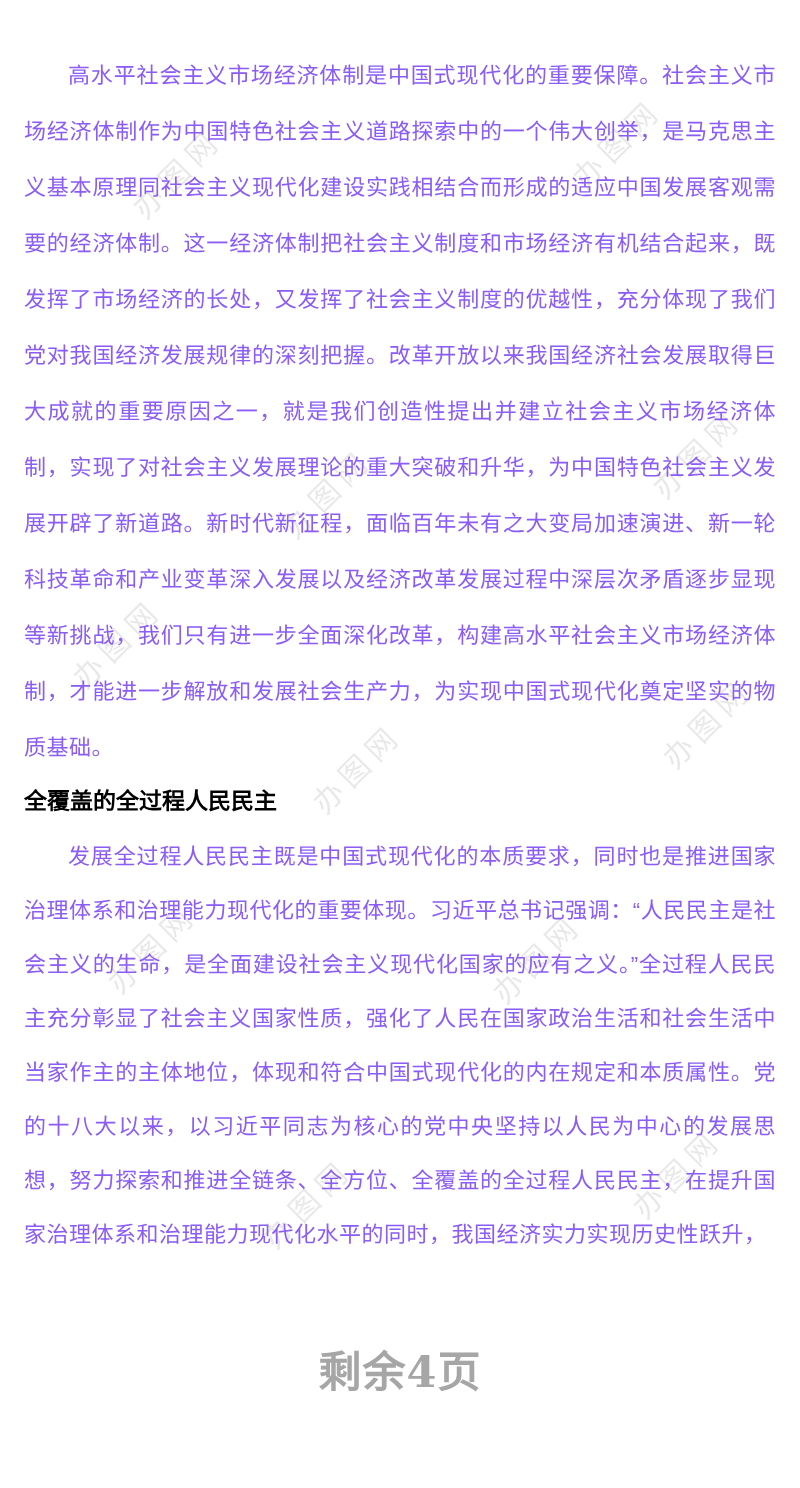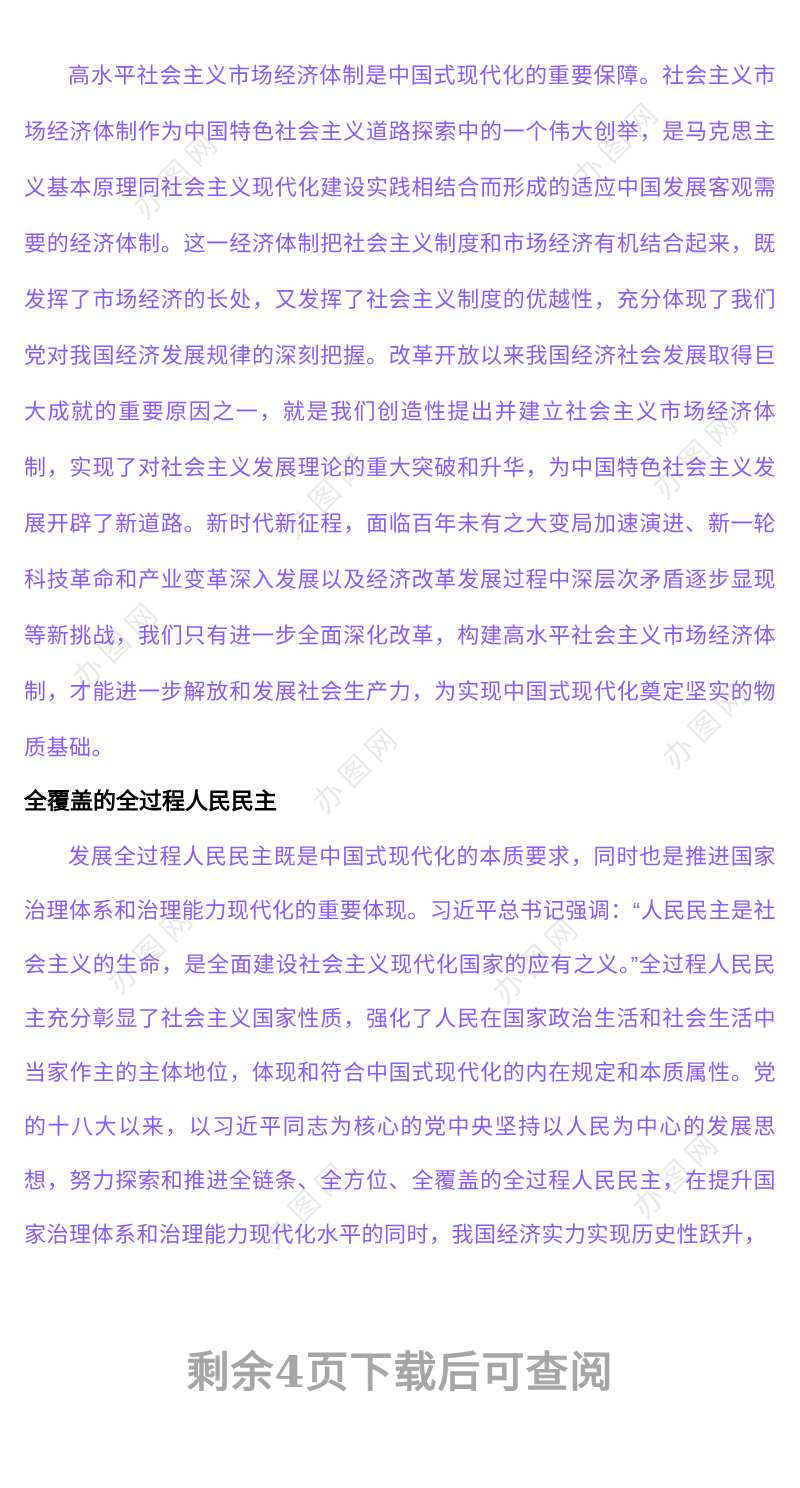--- a/index.html
+++ b/index.html
@@ -100,17 +100,16 @@
 
 
     <p class="body-para para-1">高水平社会主义市场经济体制是中国式现代化的重要保障。社会主义市场经济体制作为中国特色社会主义道路探索中的一个伟大创举，是马克思主义基本原理同社会主义现代化建设实践相结合而形成的适应中国发展客观需要的经济体制。这一经济体制把社会主义制度和市场经济有机结合起来，既发挥了市场经济的长处，又发挥了社会主义制度的优越性，充分体现了我们党对我国经济发展规律的深刻把握。改革开放以来我国经济社会发展取得巨大成就的重要原因之一，就是我们创造性提出并建立社会主义市场经济体制，实现了对社会主义发展理论的重大突破和升华，为中国特色社会主义发展开辟了新道路。新时代新征程，面临百年未有之大变局加速演进、新一轮科技革命和产业变革深入发展以及经济改革发展过程中深层次矛盾逐步显现等新挑战，我们只有进一步全面深化改革，构建高水平社会主义市场经济体制，才能进一步解放和发展社会生产力，为实现中国式现代化奠定坚实的物质基础。</p>
 
     <h2 class="doc-heading heading-2">全覆盖的全过程人民民主</h2>
 
     <p class="body-para para-2">发展全过程人民民主既是中国式现代化的本质要求，同时也是推进国家治理体系和治理能力现代化的重要体现。习近平总书记强调：“人民民主是社会主义的生命，是全面建设社会主义现代化国家的应有之义。”全过程人民民主充分彰显了社会主义国家性质，强化了人民在国家政治生活和社会生活中当家作主的主体地位，体现和符合中国式现代化的内在规定和本质属性。党的十八大以来，以习近平同志为核心的党中央坚持以人民为中心的发展思想，努力探索和推进全链条、全方位、全覆盖的全过程人民民主，在提升国家治理体系和治理能力现代化水平的同时，我国经济实力实现历史性跃升，</p>
 
     <div class="preview-footer">
       <span>剩余4页</span>
-      <span>下载后可查阅</span>
     </div>
 
   </div>
 </div>
 
 </body></html>

